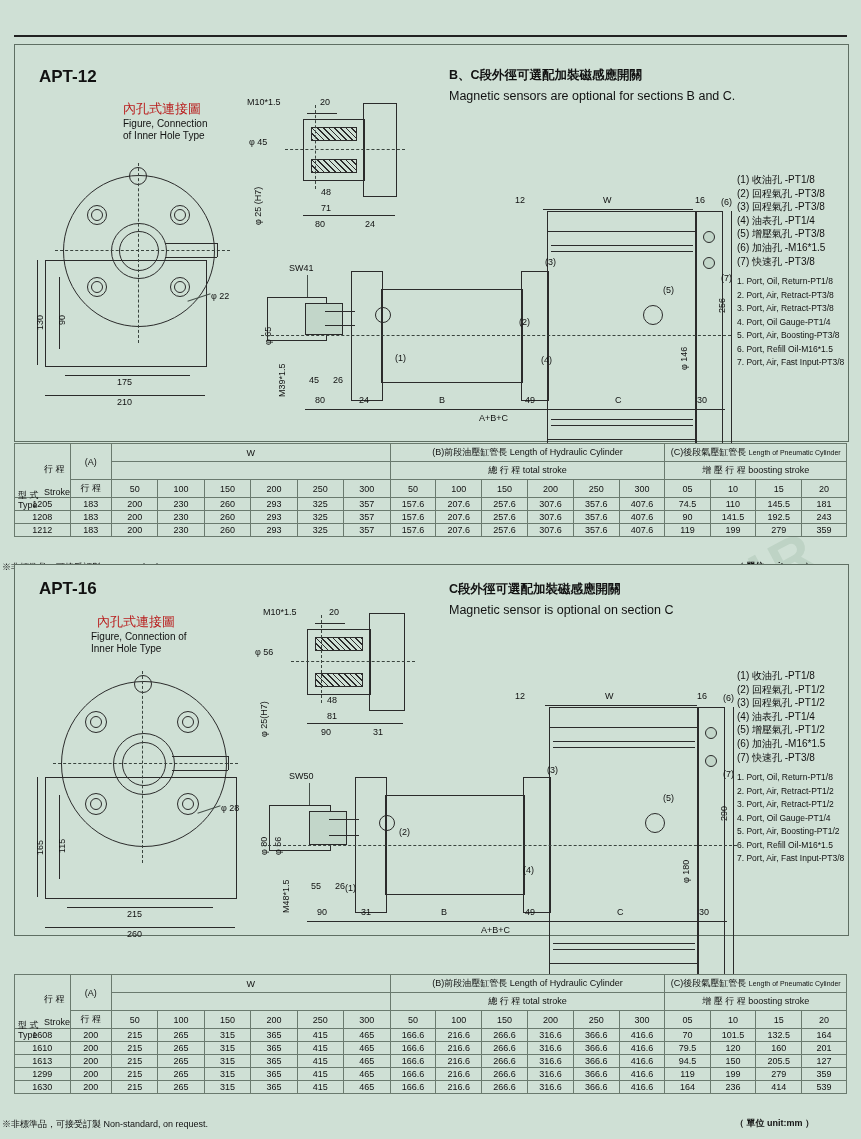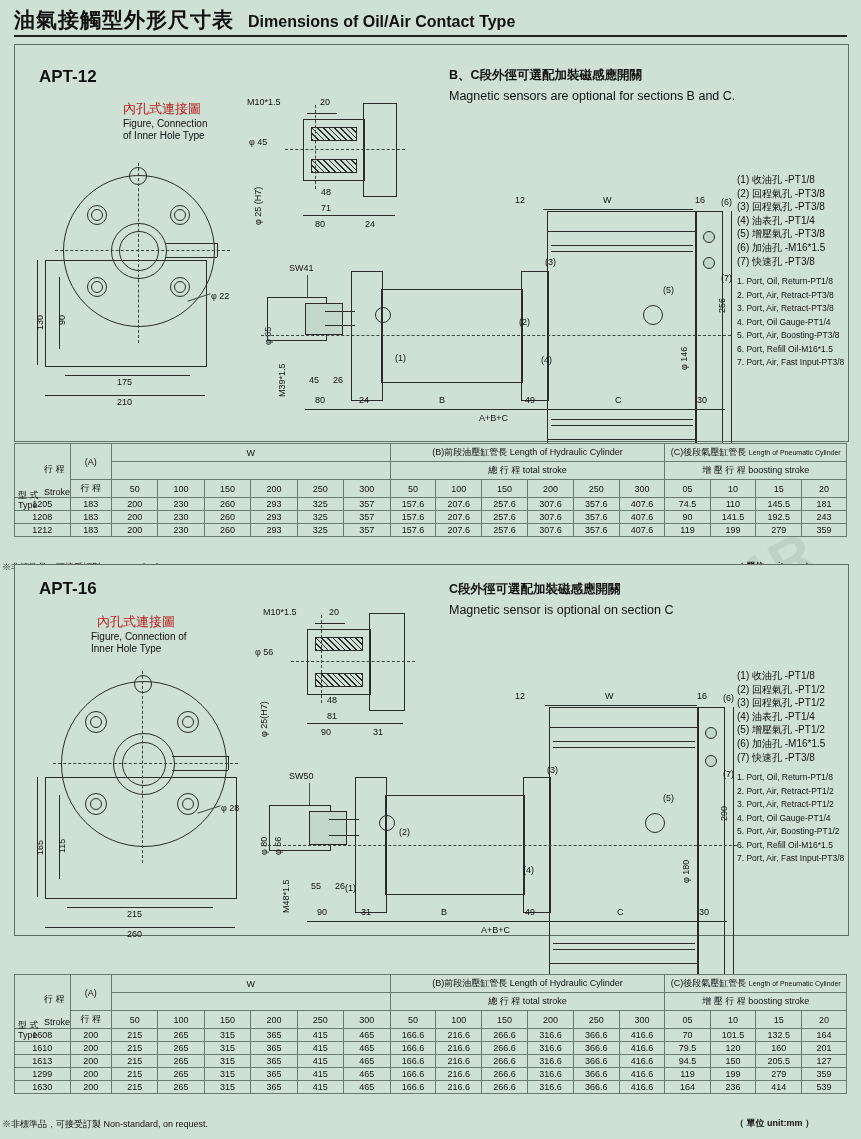--- a/index.html
+++ b/index.html
@@ -86,24 +86,20 @@
     letter-spacing:6px;transform:rotate(-28deg);pointer-events:none;
     font-family:"Liberation Sans",sans-serif;opacity:.75;
   }
 </style>
 </head>
 <body>
 
 <div class="page">
 
   <div class="page-header">
-    <div class="hdr-inner">
-      <span class="hdr-cn">油氣接觸型外形尺寸表</span>
-      <span class="hdr-en">Dimensions of Oil/Air Contact Type</span>
-    </div>
     <div class="hdr-rule"></div>
   </div>
 
   <div class="wm" style="left:100px;top:250px;">CLAIR</div>
   <div class="wm" style="left:560px;top:90px;">CLAIR</div>
   <div class="wm" style="left:620px;top:560px;">CLAIR</div>
 
   <div class="panel" id="panel-apt12">
 
     <div class="model-title" style="left:24px;top:22px;">APT-12</div>

